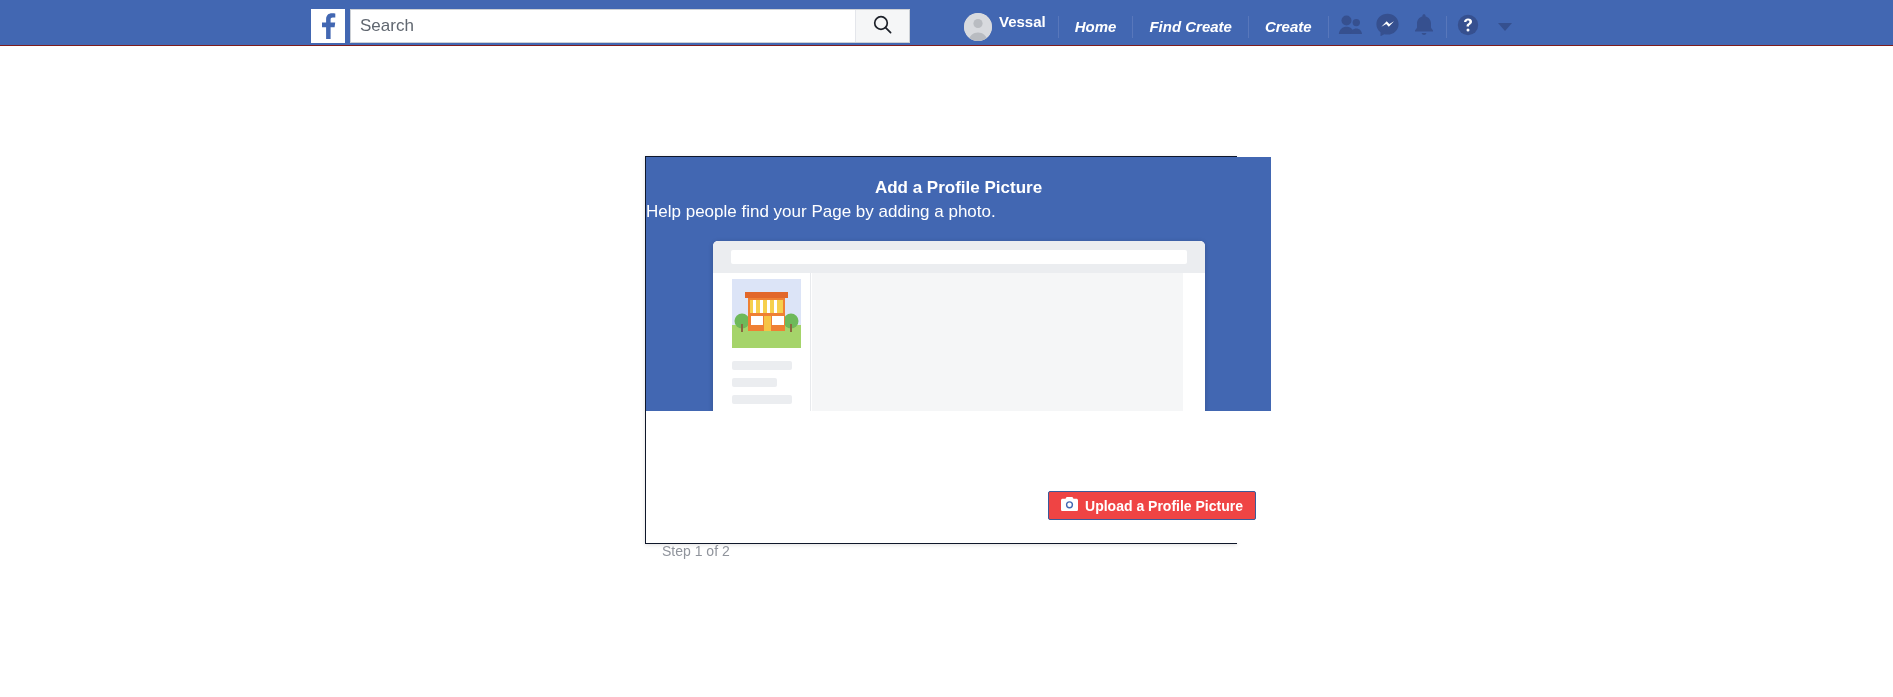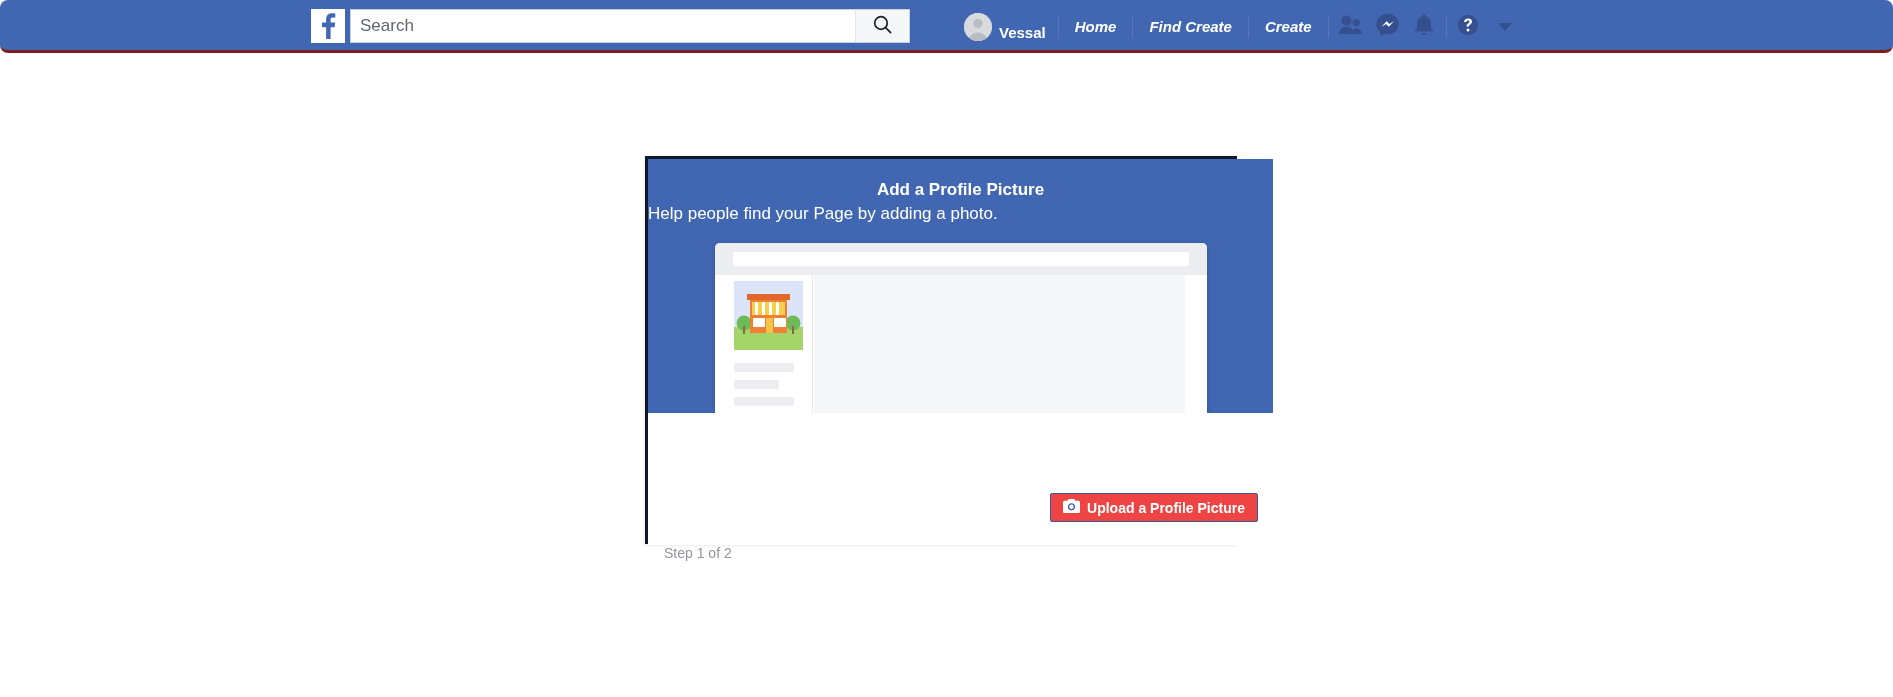--- a/index.html
+++ b/index.html
@@ -10,26 +10,25 @@
     overflow: hidden;
     background: #ffffff;
     font-family: "Liberation Sans", sans-serif;
   }
 
   
   .nav-bar {
     position: absolute;
     top: 0; left: 0;
     width: 1893px;
-    height: 53px;
+    height: 46px;
     background: #4267b2;
-    border-bottom: 3px solid #7f1d1d;
-    display: flex;
-    align-items: center;
-    border-radius: 8px;
+    border-bottom: 1px solid #7f1d1d;
+    display: flex;
+    align-items: center;
   }
 
   .fb-logo {
     position: absolute;
     left: 311px;
     top: 9px;
     width: 34px;
     height: 34px;
     background: #ffffff;
     display: flex;
@@ -75,21 +74,21 @@
     position: absolute;
     left: 960px;
     top: 0;
     height: 53px;
     display: flex;
     align-items: center;
   }
 
   .nav-profile {
     display: flex;
-    align-items: flex-end;
+    align-items: flex-start;
     gap: 7px;
     padding: 4px 9px 4px 4px;
     cursor: pointer;
   }
   .avatar {
     width: 28px;
     height: 28px;
     border-radius: 50%;
     background: #d8dade;
     display: flex;
@@ -140,21 +139,21 @@
   }
 
   
   .dialog {
     position: absolute;
     left: 645px;
     top: 156px;
     width: 592px;
     height: 388px;
     background: #ffffff;
-    border: 3px solid #0f172a;
+    border: 1px solid #0f172a;
     box-shadow: 0 1px 4px rgba(0,0,0,.12);
   }
 
   .dialog-head {
     position: absolute;
     top: 0; left: 0;
     width: 625px;
     height: 254px;
     background: #4267b2;
   }

